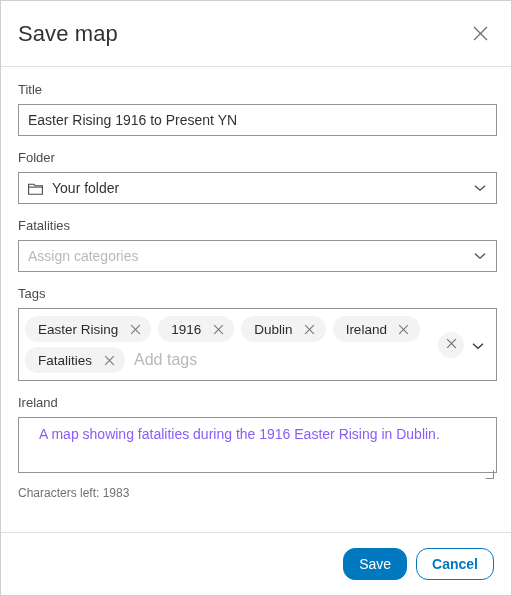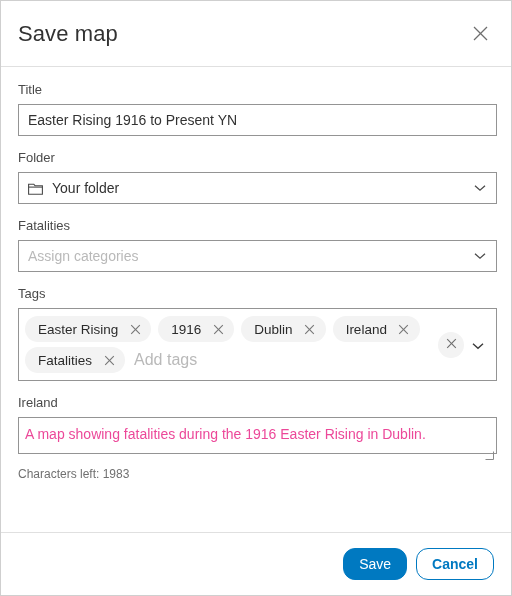--- a/index.html
+++ b/index.html
@@ -209,27 +209,27 @@
     justify-content: center;
     color: #3a3a3a;
     cursor: pointer;
   }
 
   
   .summary-wrap { position: relative; width: 479px; }
   .summary-area {
     box-sizing: border-box;
     width: 479px;
-    height: 37px;
+    height: 56px;
     border: 1px solid #949494;
     background: #ffffff;
     font-family: "Liberation Sans", sans-serif;
     font-size: 14px;
-    color: #ec4899;
-    padding: 7px 6px;
+    color: #8b5cf6;
+    padding: 7px 20px;
     resize: none;
     outline: none;
     line-height: 18px;
     overflow: hidden;
   }
   .resize-grip {
     position: absolute;
     right: 3px;
     bottom: 3px;
     width: 9px;

